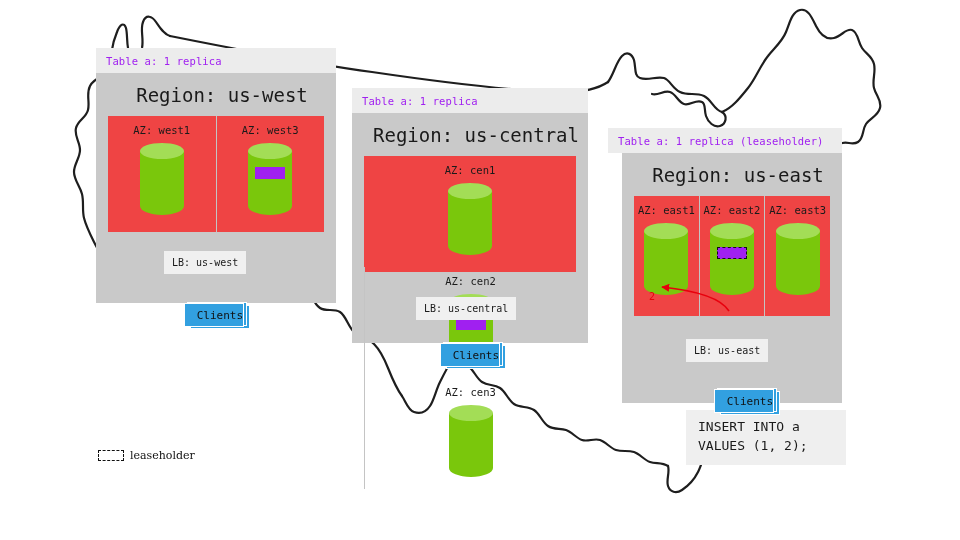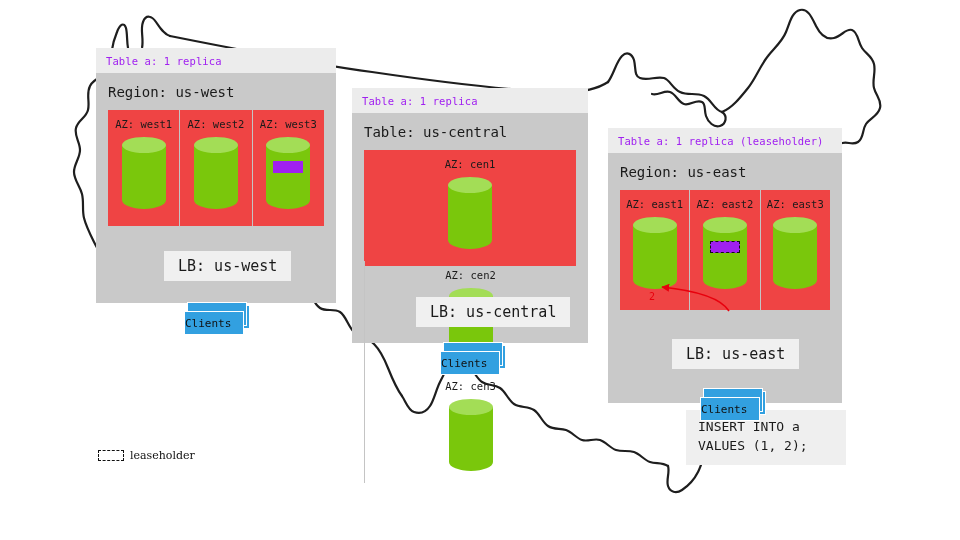--- a/index.html
+++ b/index.html
@@ -44,24 +44,25 @@
     letter-spacing: 0.1px;
     white-space: nowrap;
   }
   .panel-body {
     background: #c9c9c9;
     box-sizing: border-box;
     position: relative;
   }
   .region-title {
     font-family: "DejaVu Sans Mono", "Liberation Mono", monospace;
-    font-size: 14px;
+    font-size: 19px;
     color: #1a1a1a;
     padding: 11px 0 10px 12px;
     white-space: nowrap;
+    text-align: center;
   }
 
   
   .az-strip {
     display: flex;
     background: #ef4444;
     margin: 0 12px;
     box-sizing: border-box;
   }
   .az-cell {
@@ -121,23 +122,23 @@
     box-sizing: content-box;
     width: 28px;
     height: 10px;
   }
 
   
   .lb-box {
     position: absolute;
     background: #f0f0f0;
     font-family: "DejaVu Sans Mono", "Liberation Mono", monospace;
-    font-size: 15px;
+    font-size: 10px;
     color: #1a1a1a;
-    padding: 6px 14px;
+    padding: 6px 8px;
     white-space: nowrap;
     box-sizing: border-box;
     z-index: 6;
   }
 
   
   .clients {
     position: absolute;
     width: 60px;
     height: 24px;
@@ -146,21 +147,21 @@
   .clients .card {
     position: absolute;
     background: #32a0e0;
     border: 1px solid #ffffff;
     box-sizing: border-box;
     width: 60px;
     height: 24px;
   }
   .clients .c3 { left: 6px; top: 6px; }
   .clients .c2 { left: 3px; top: 3px; }
-  .clients .c1 { left: 0px; top: 12px; display:flex; align-items:center; justify-content:flex-start; }
+  .clients .c1 { left: 0px; top: 4px; display:flex; align-items:center; justify-content:flex-end; }
   .clients .label {
     font-family: "DejaVu Sans Mono", "Liberation Mono", monospace;
     font-size: 11px;
     color: #111111;
     white-space: nowrap;
   }
 
   
   #sql-box {
     position: absolute;
@@ -314,27 +315,20 @@
       <div class="region-title">Region: us-west</div>
       <div class="az-strip" style="height:116px;">
         <div class="az-cell">
           <span class="az-label">AZ: west1</span>
           <div class="cyl">
             <div class="body"></div>
             <div class="top"></div>
           </div>
         </div>
         <div class="az-cell">
-          <span class="az-label">AZ: west2</span>
-          <div class="cyl">
-            <div class="body"></div>
-            <div class="top"></div>
-          </div>
-        </div>
-        <div class="az-cell">
           <span class="az-label">AZ: west3</span>
           <div class="cyl">
             <div class="body"></div>
             <div class="top"></div>
             <div class="lease"></div>
           </div>
         </div>
       </div>
       <div class="lb-box" style="left:68px; top:178px;">LB: us-west</div>
       <div class="clients" style="left:88px; top:226px;">
@@ -345,21 +339,21 @@
         </div>
       </div>
     </div>
   </div>
 
   <div class="region-panel" id="panel-central" style="left:352px; top:88px; width:236px;">
     <div class="panel-header">
       <div class="panel-header-text">Table a: 1 replica</div>
     </div>
     <div class="panel-body" style="height:230px;">
-      <div class="region-title">Table: us-central</div>
+      <div class="region-title">Region: us-central</div>
       <div class="az-strip" style="height:116px;flex-direction:column;">
         <div class="az-cell">
           <span class="az-label">AZ: cen1</span>
           <div class="cyl">
             <div class="body"></div>
             <div class="top"></div>
           </div>
         </div>
         <div class="az-cell">
           <span class="az-label">AZ: cen2</span>
@@ -385,21 +379,21 @@
           <span class="label">Clients</span>
         </div>
       </div>
     </div>
   </div>
 
   <div class="region-panel" id="panel-east" style="left:608px; top:128px; width:234px;">
     <div class="panel-header">
       <div class="panel-header-text">Table a: 1 replica (leaseholder)</div>
     </div>
-    <div class="panel-body" style="height:250px;">
+    <div class="panel-body" style="height:250px;margin-left:14px;">
       <div class="region-title">Region: us-east</div>
       <div class="az-strip" style="height:120px;">
         <div class="az-cell">
           <span class="az-label">AZ: east1</span>
           <div class="cyl">
             <div class="body"></div>
             <div class="top"></div>
           </div>
         </div>
         <div class="az-cell">

